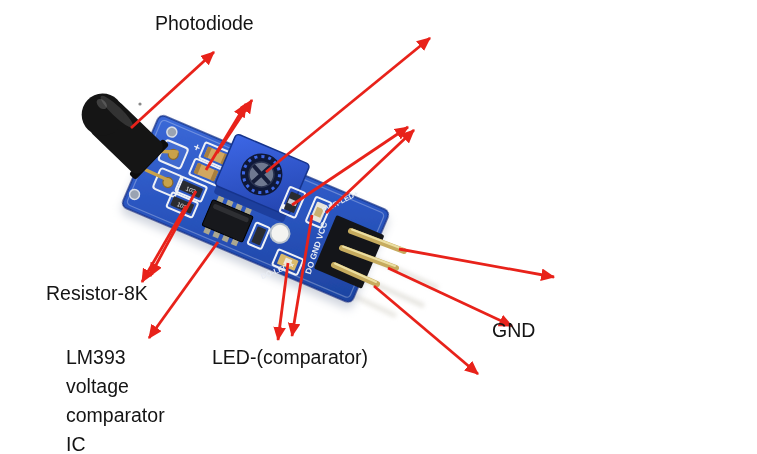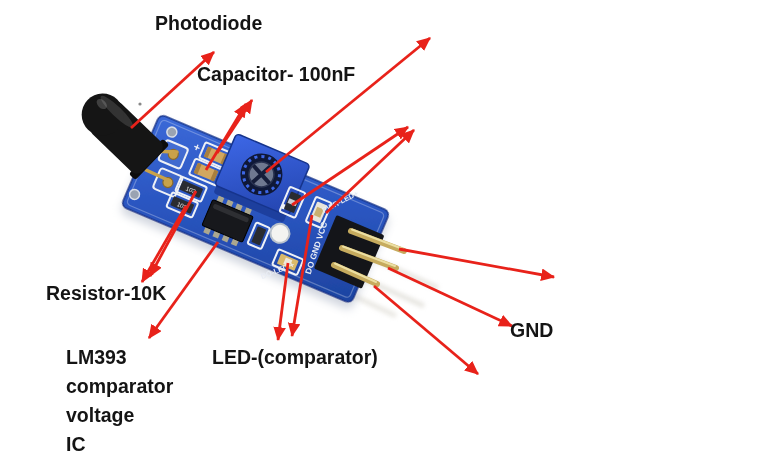--- a/index.html
+++ b/index.html
@@ -1,19 +1,19 @@
 <!DOCTYPE html>
 <html><head>
 <meta charset="utf-8">
 <style>
   html,body{margin:0;padding:0;background:#ffffff;}
   #stage{position:relative;width:757px;height:454px;background:#ffffff;overflow:hidden;
          font-family:"Liberation Sans",sans-serif;}
   #gfx{position:absolute;left:0;top:0;width:757px;height:454px;}
-  .label{position:absolute;font-weight:700;font-size:19.5px;line-height:21px;color:#141414;
+  .label{position:absolute;font-weight:400;font-size:19.5px;line-height:21px;color:#141414;
          white-space:nowrap;letter-spacing:0;}
   .label-multi div{line-height:29px;}
 </style>
 </head>
 <body>
 
 <div id="stage">
 
 <svg id="gfx" viewBox="0 0 757 454">
   <defs>
@@ -171,26 +171,25 @@
     <line x1="218" y1="242" x2="149" y2="338" marker-end="url(#ah)"></line>
     <line x1="312" y1="215" x2="292" y2="336" marker-end="url(#ah)"></line>
     <line x1="288" y1="263" x2="278" y2="340" marker-end="url(#ah)"></line>
     <line x1="399" y1="249" x2="554" y2="277" marker-end="url(#ah)"></line>
     <line x1="388" y1="268" x2="512" y2="326" marker-end="url(#ah)"></line>
     <line x1="374" y1="286" x2="478" y2="374" marker-end="url(#ah)"></line>
   </g>
 </svg>
 
 <div class="label" style="left:155px;top:13px;">Photodiode</div>
-<div class="label" style="left:197px;top:64px;">Capacitor- 100nF</div>
-<div class="label" style="left:46px;top:283px;">Resistor-10K</div>
+<div class="label" style="left:46px;top:283px;">Resistor-8K</div>
 
 <div class="label label-multi" style="left:66px;top:343px;">
   <div>LM393</div>
+  <div>voltage</div>
   <div>comparator</div>
-  <div>voltage</div>
   <div>IC</div>
 </div>
 
 <div class="label" style="left:212px;top:347px;">LED-(comparator)</div>
-<div class="label" style="left:510px;top:320px;">GND</div>
+<div class="label" style="left:492px;top:320px;">GND</div>
 
 </div>
 
 </body></html>

